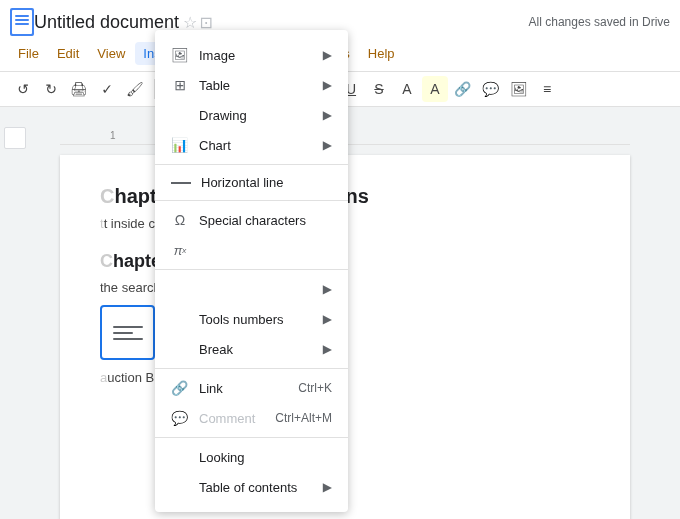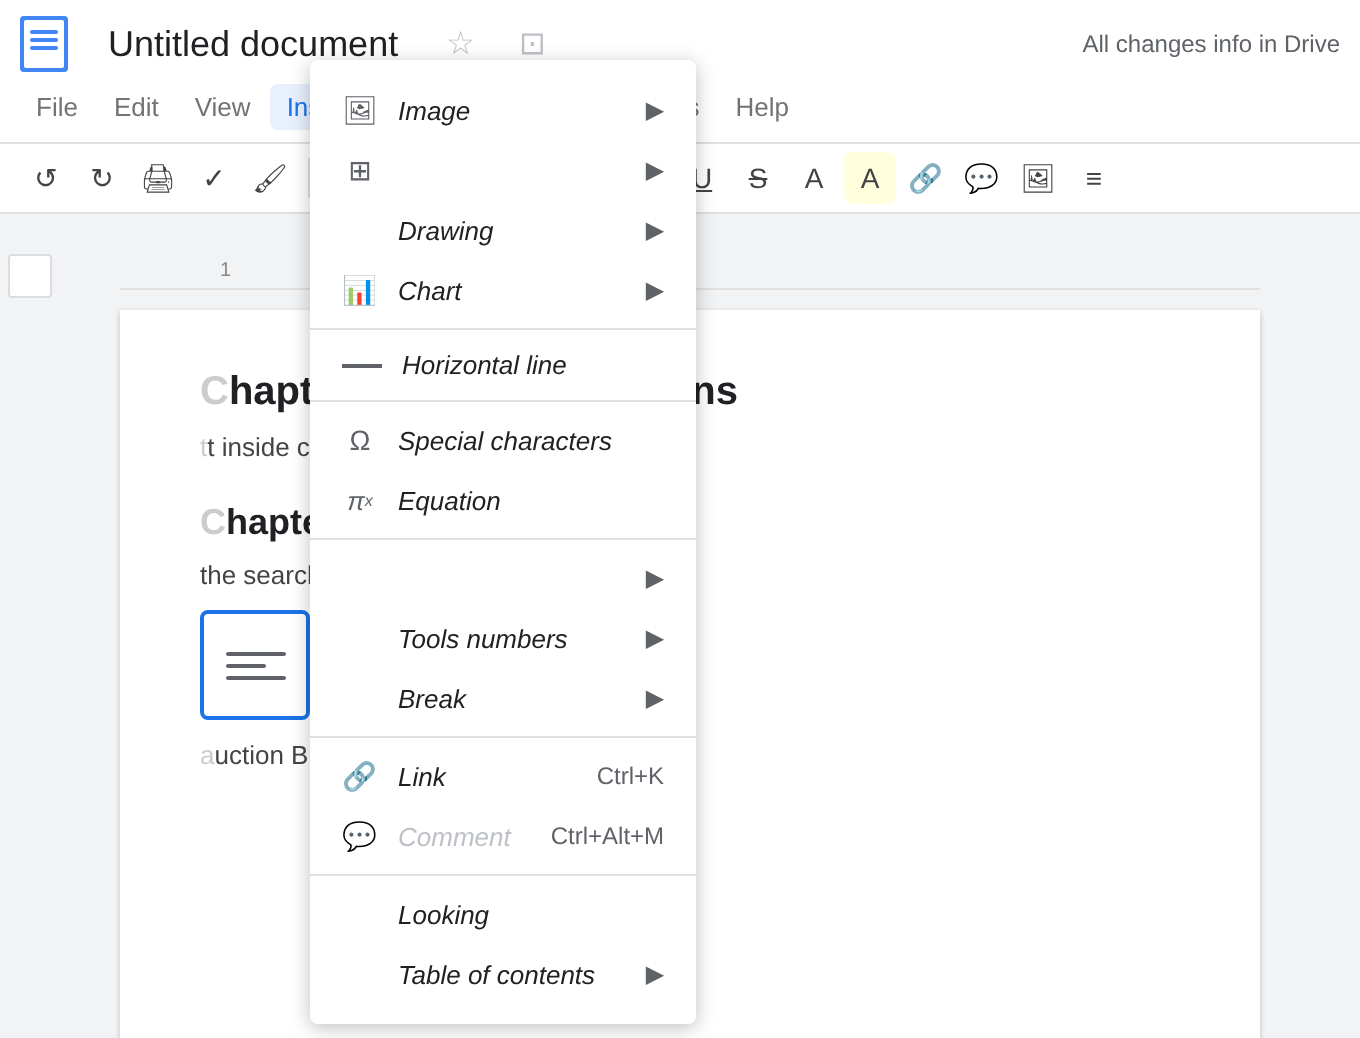--- a/index.html
+++ b/index.html
@@ -12,21 +12,21 @@
       overflow: hidden;
       position: relative;
     }
 
     
     .title-bar {
       display: flex;
       align-items: center;
       background: #fff;
       padding: 8px 10px 4px 10px;
-      gap: 20px;
+      gap: 0;
     }
     .doc-icon {
       width: 24px;
       height: 28px;
       background: #4285f4;
       border-radius: 2px;
       position: relative;
       flex-shrink: 0;
     }
     .doc-icon::after {
@@ -65,21 +65,21 @@
     .menu-bar {
       display: flex;
       align-items: center;
       background: #fff;
       padding: 2px 10px 6px 10px;
       gap: 2px;
       border-bottom: 1px solid #e0e0e0;
     }
     .menu-item {
       padding: 4px 8px;
-      color: #737373;
+      color: #a16207;
       font-size: 13px;
       cursor: pointer;
       border-radius: 4px;
     }
     .menu-item.active { background: #e8f0fe; color: #1a73e8; }
 
     
     .toolbar {
       display: flex;
       align-items: center;
@@ -272,21 +272,21 @@
       width: 18px;
       height: 18px;
       margin-right: 10px;
       flex-shrink: 0;
       display: flex;
       align-items: center;
       justify-content: center;
       font-size: 14px;
       color: #5f6368;
     }
-    .dropdown-item .item-label { flex: 1; font-style: italic; }
+    .dropdown-item .item-label { flex: 1; }
     .dropdown-item .item-shortcut {
       color: #5f6368;
       font-size: 12px;
       margin-left: 20px;
     }
     .dropdown-item .item-arrow {
       color: #5f6368;
       font-size: 12px;
       margin-left: auto;
     }
@@ -316,21 +316,21 @@
   <div class="doc-icon">
     <div class="doc-icon-lines">
       <div class="doc-icon-line"></div>
       <div class="doc-icon-line"></div>
       <div class="doc-icon-line"></div>
     </div>
   </div>
   <span class="title-text">Untitled document</span>
   <span class="title-star">☆</span>
   <span class="title-drive">⊡</span>
-  <span class="save-status">All changes info in Drive</span>
+  <span class="save-status">All changes saved in Drive</span>
 </div>
 
 <div class="menu-bar">
   <span class="menu-item">File</span>
   <span class="menu-item">Edit</span>
   <span class="menu-item">View</span>
   <span class="menu-item active">Insert</span>
   <span class="menu-item">Format</span>
   <span class="menu-item">Tools</span>
   <span class="menu-item">Add-ons</span>
@@ -420,20 +420,21 @@
 <div class="dropdown-menu">
 
   <div class="menu-group">
     <div class="dropdown-item">
       <span class="item-icon">🖼</span>
       <span class="item-label">Image</span>
       <span class="item-arrow">▶</span>
     </div>
     <div class="dropdown-item">
       <span class="item-icon">⊞</span>
+      <span class="item-label">Table</span>
       <span class="item-arrow">▶</span>
     </div>
     <div class="dropdown-item">
       <span class="item-icon"></span>
       <span class="item-label">Drawing</span>
       <span class="item-arrow">▶</span>
     </div>
     <div class="dropdown-item">
       <span class="item-icon">📊</span>
       <span class="item-label">Chart</span>
@@ -448,21 +449,20 @@
     </div>
   </div>
 
   <div class="menu-group">
     <div class="dropdown-item">
       <span class="item-icon omega-symbol">Ω</span>
       <span class="item-label">Special characters</span>
     </div>
     <div class="dropdown-item">
       <span class="item-icon" style="font-size:13px;font-style:italic;color:#5f6368;position:relative;">π<sup style="font-size:8px;">x</sup></span>
-      <span class="item-label">Equation</span>
     </div>
   </div>
 
   <div class="menu-group">
     <div class="dropdown-item">
       <span class="item-icon"></span>
       <span class="item-arrow">▶</span>
     </div>
     <div class="dropdown-item">
       <span class="item-icon"></span>

